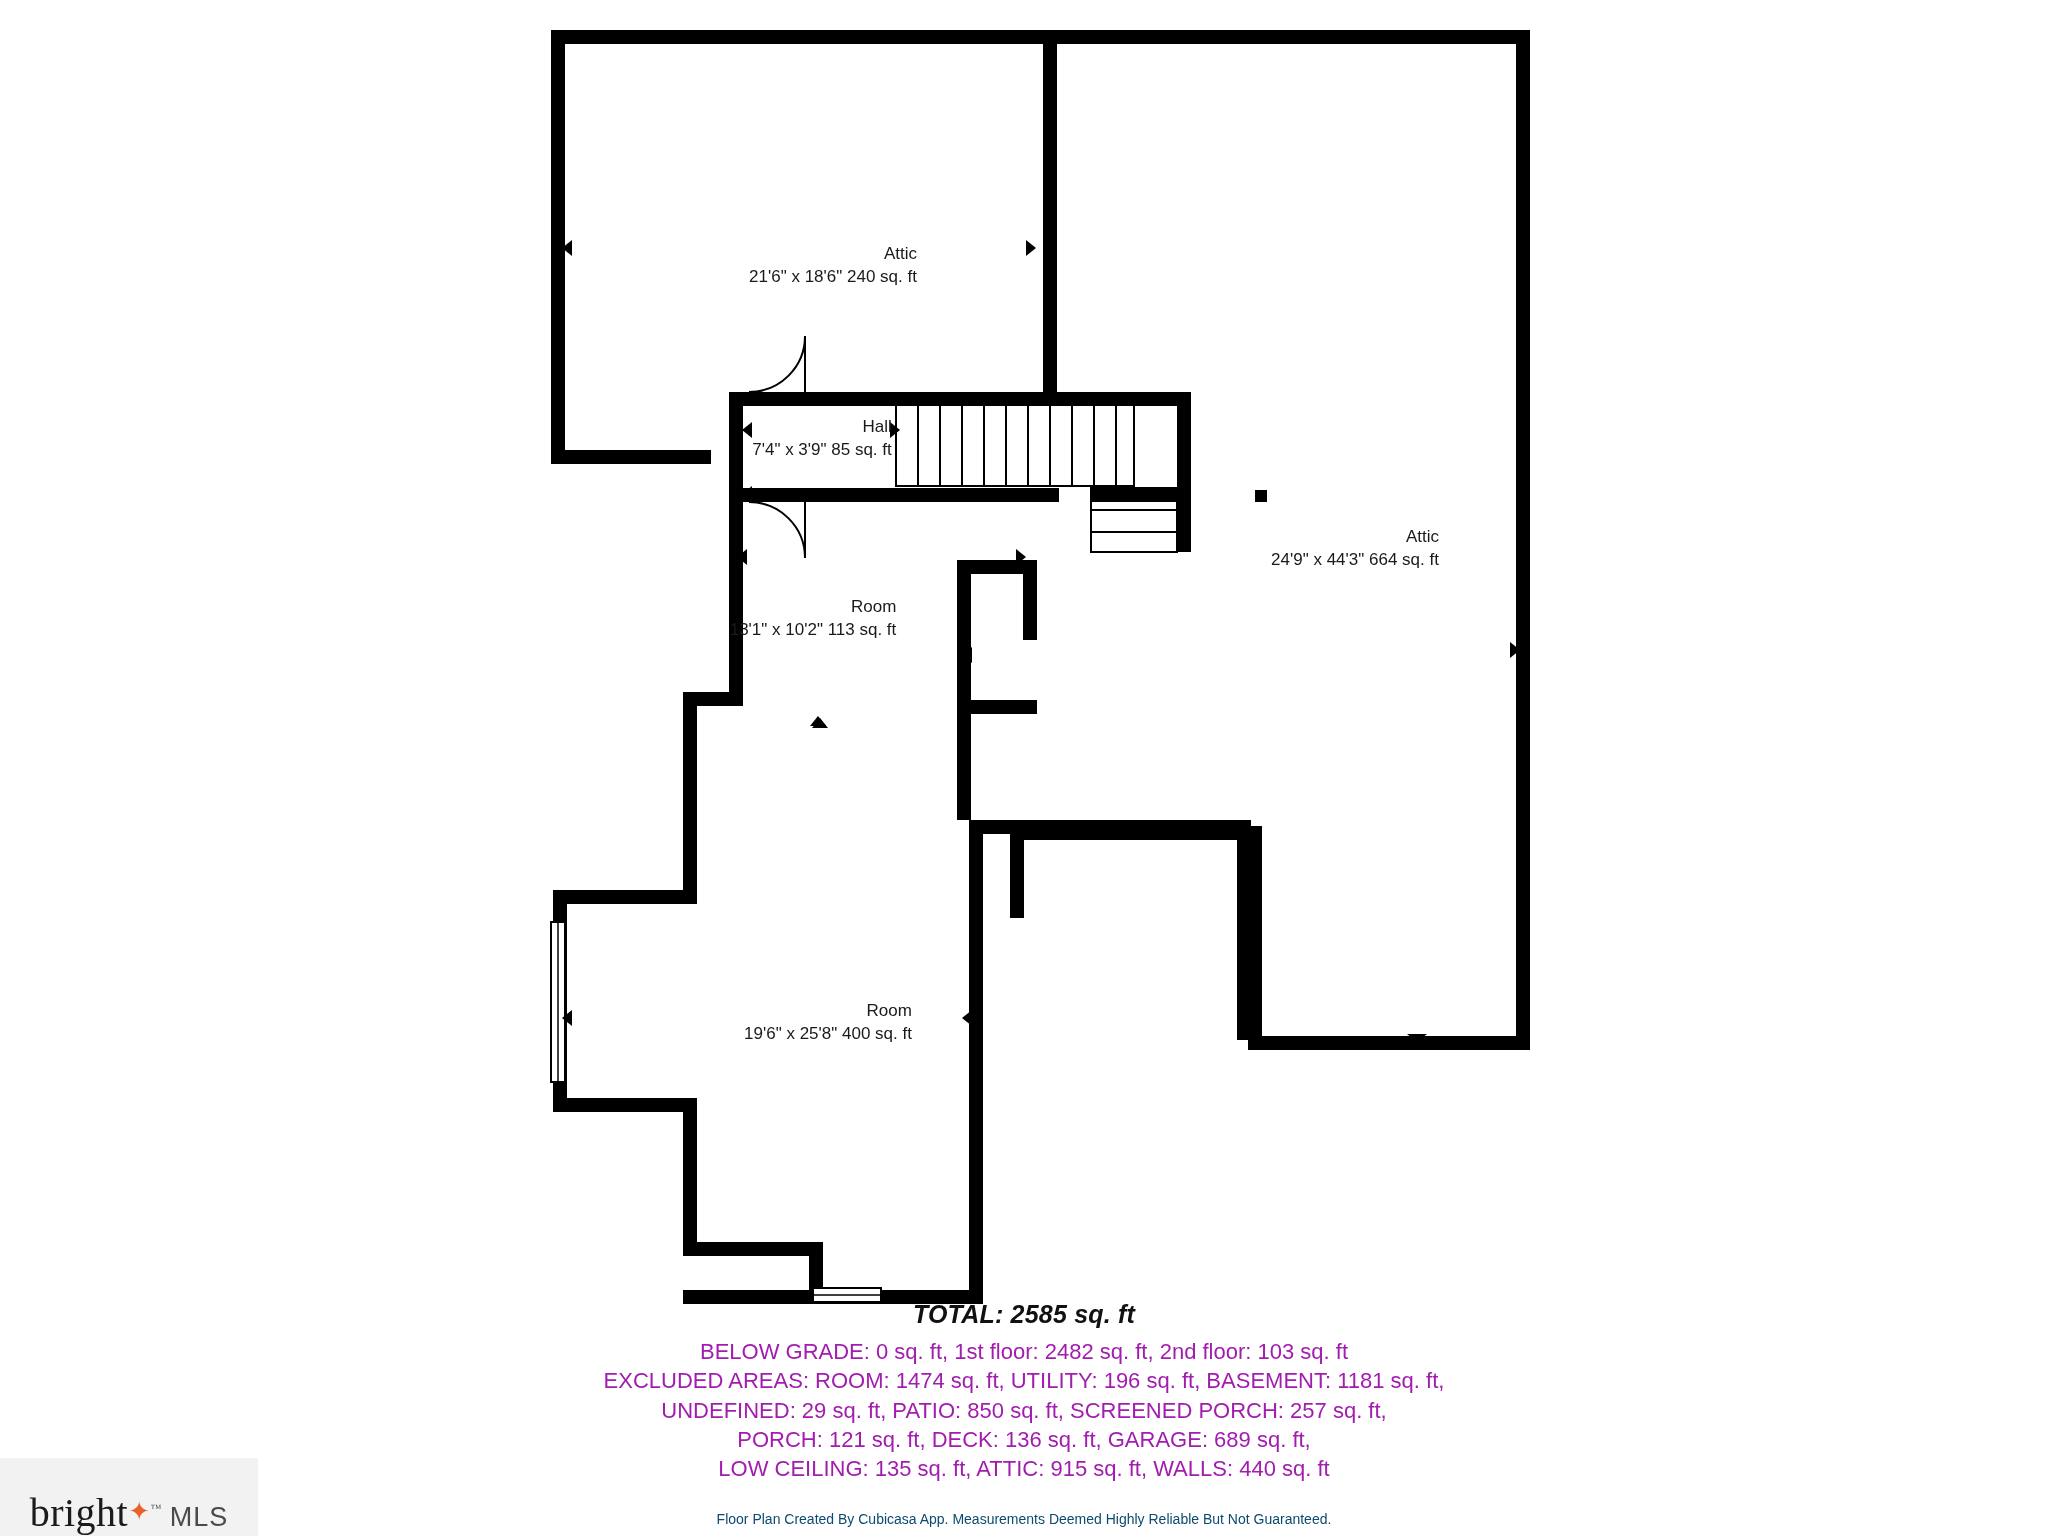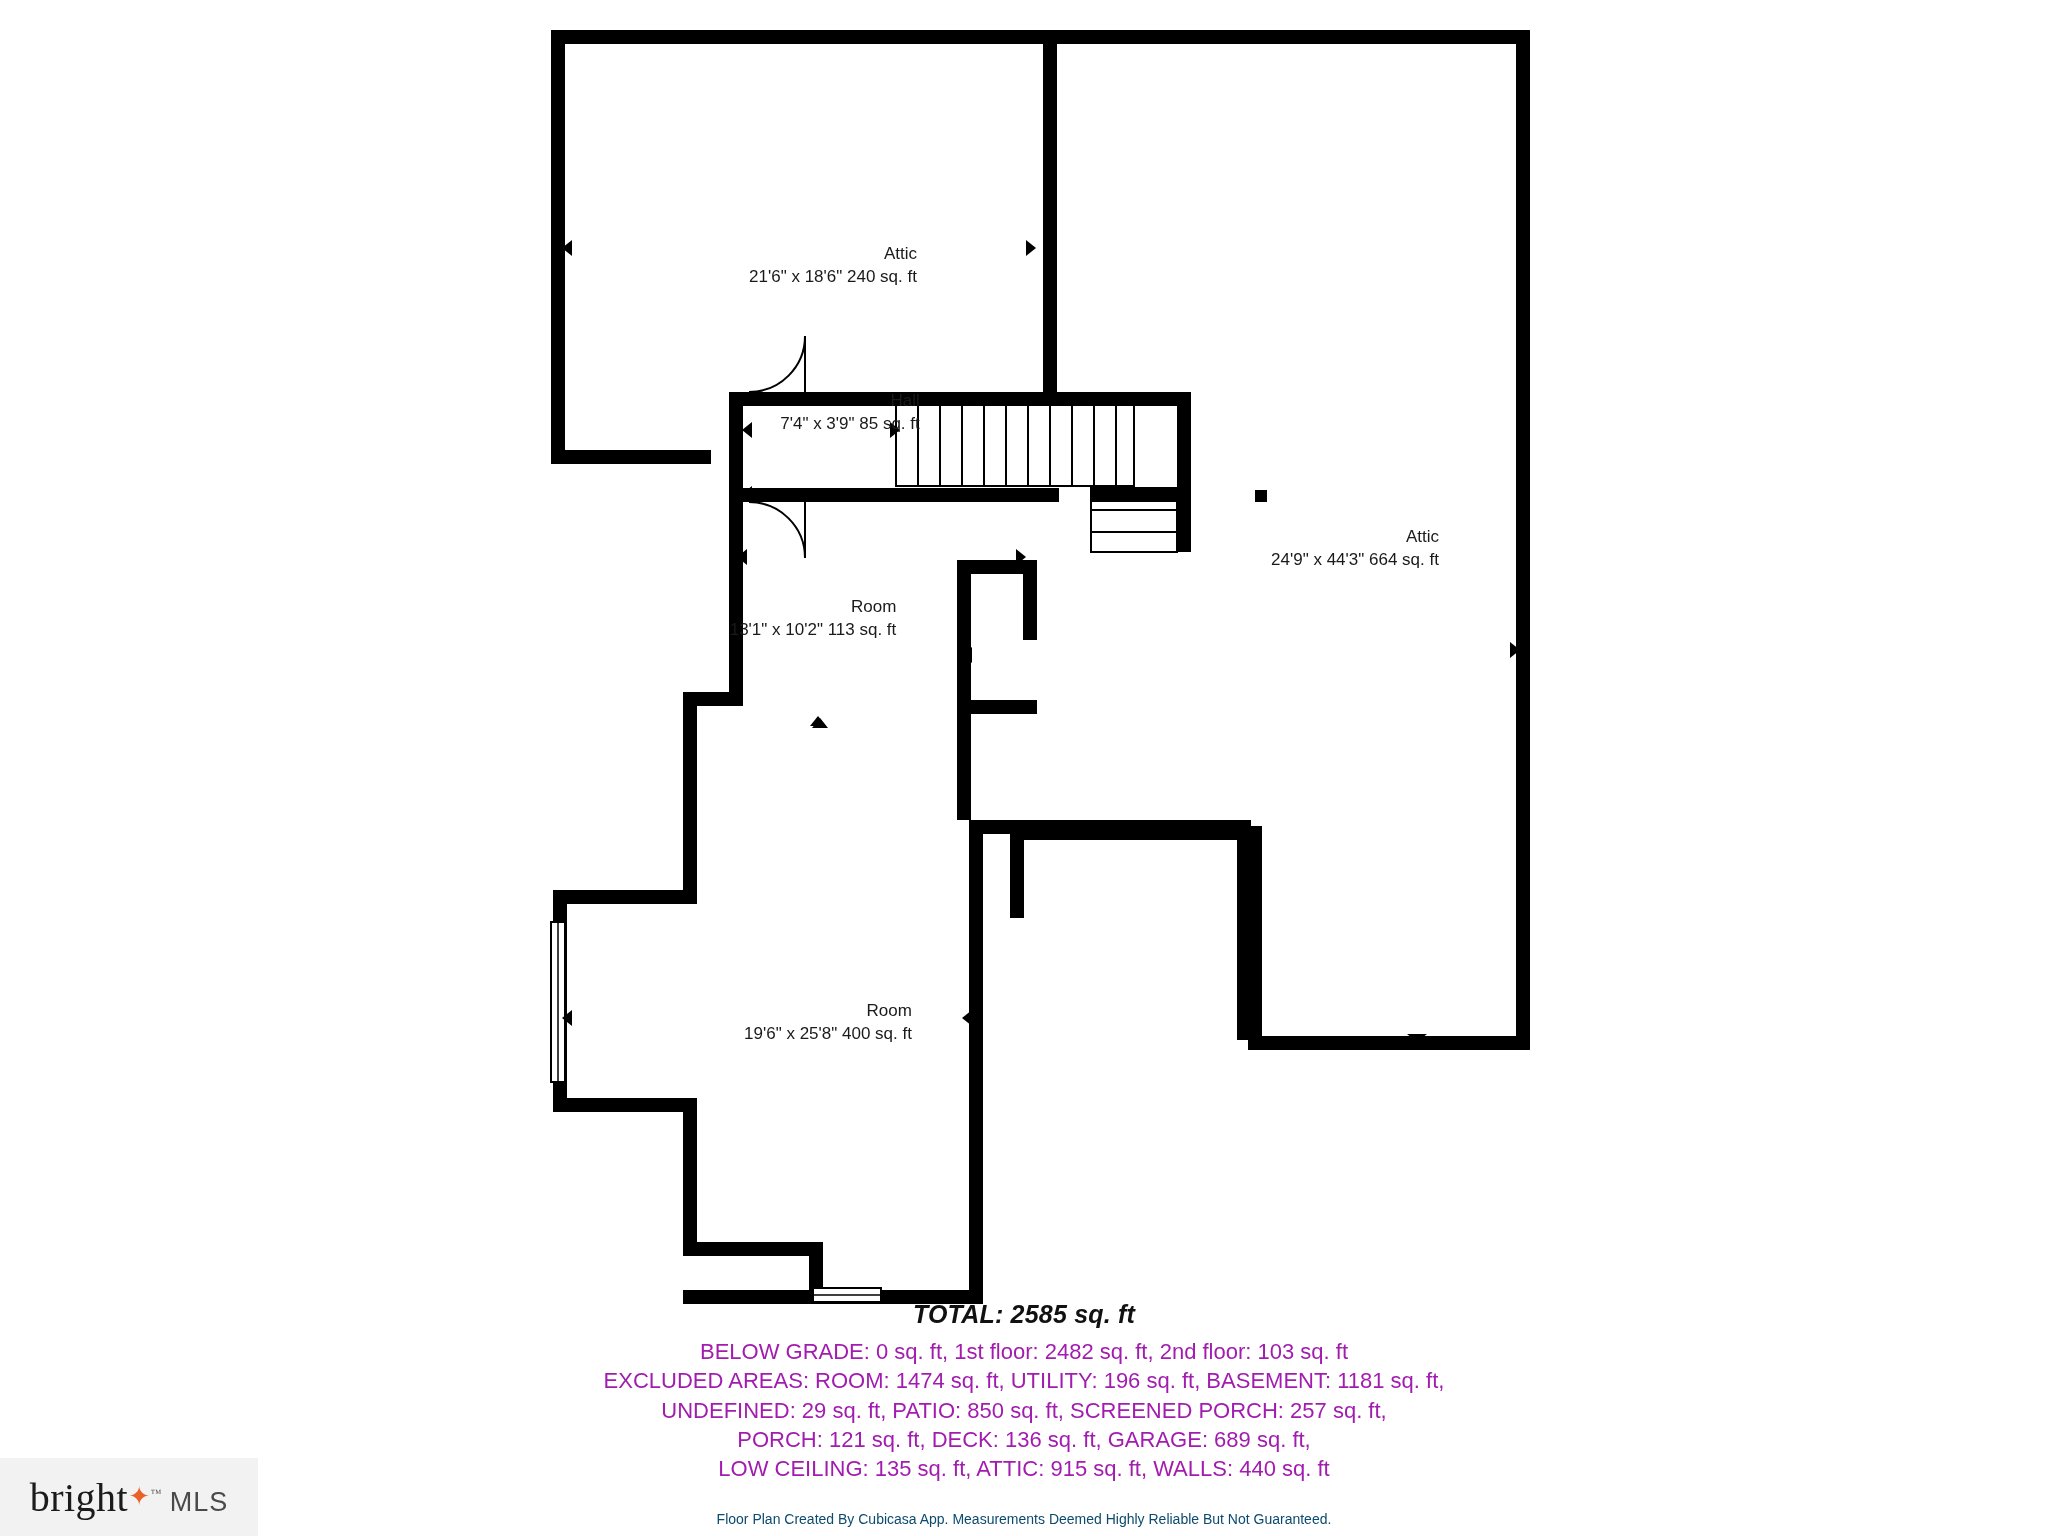--- a/index.html
+++ b/index.html
@@ -69,21 +69,21 @@
   }
 
   #logo {
     position: absolute;
     left: 0;
     bottom: 0;
     width: 258px;
     height: 78px;
     background: #f2f2f2;
     display: flex;
-    align-items: center;
+    align-items: flex-end;
     justify-content: center;
   }
   #logo .brand {
     font-family: "Liberation Serif", serif;
     font-size: 40px;
     color: #1b1b1b;
     letter-spacing: 0.5px;
     position: relative;
   }
   #logo .brand .spark {
@@ -224,21 +224,21 @@
     <polygon points="962,1018 972,1010 972,1026"></polygon>
     <polygon points="562,1018 572,1010 572,1026"></polygon>
   </g>
 </svg>
 
 <div class="room-label" style="left:833px; top:266px;">
   <span class="name">Attic</span>
   <span class="dims">21'6" x 18'6" 240 sq. ft</span>
 </div>
 
-<div class="room-label" style="left:822px; top:413px;margin-left:28px;">
+<div class="room-label" style="left:822px; top:439px;">
   <span class="name">Hall</span>
   <span class="dims">7'4" x 3'9" 85 sq. ft</span>
 </div>
 
 <div class="room-label" style="left:1355px; top:549px;">
   <span class="name">Attic</span>
   <span class="dims">24'9" x 44'3" 664 sq. ft</span>
 </div>
 
 <div class="room-label" style="left:813px; top:619px;">

